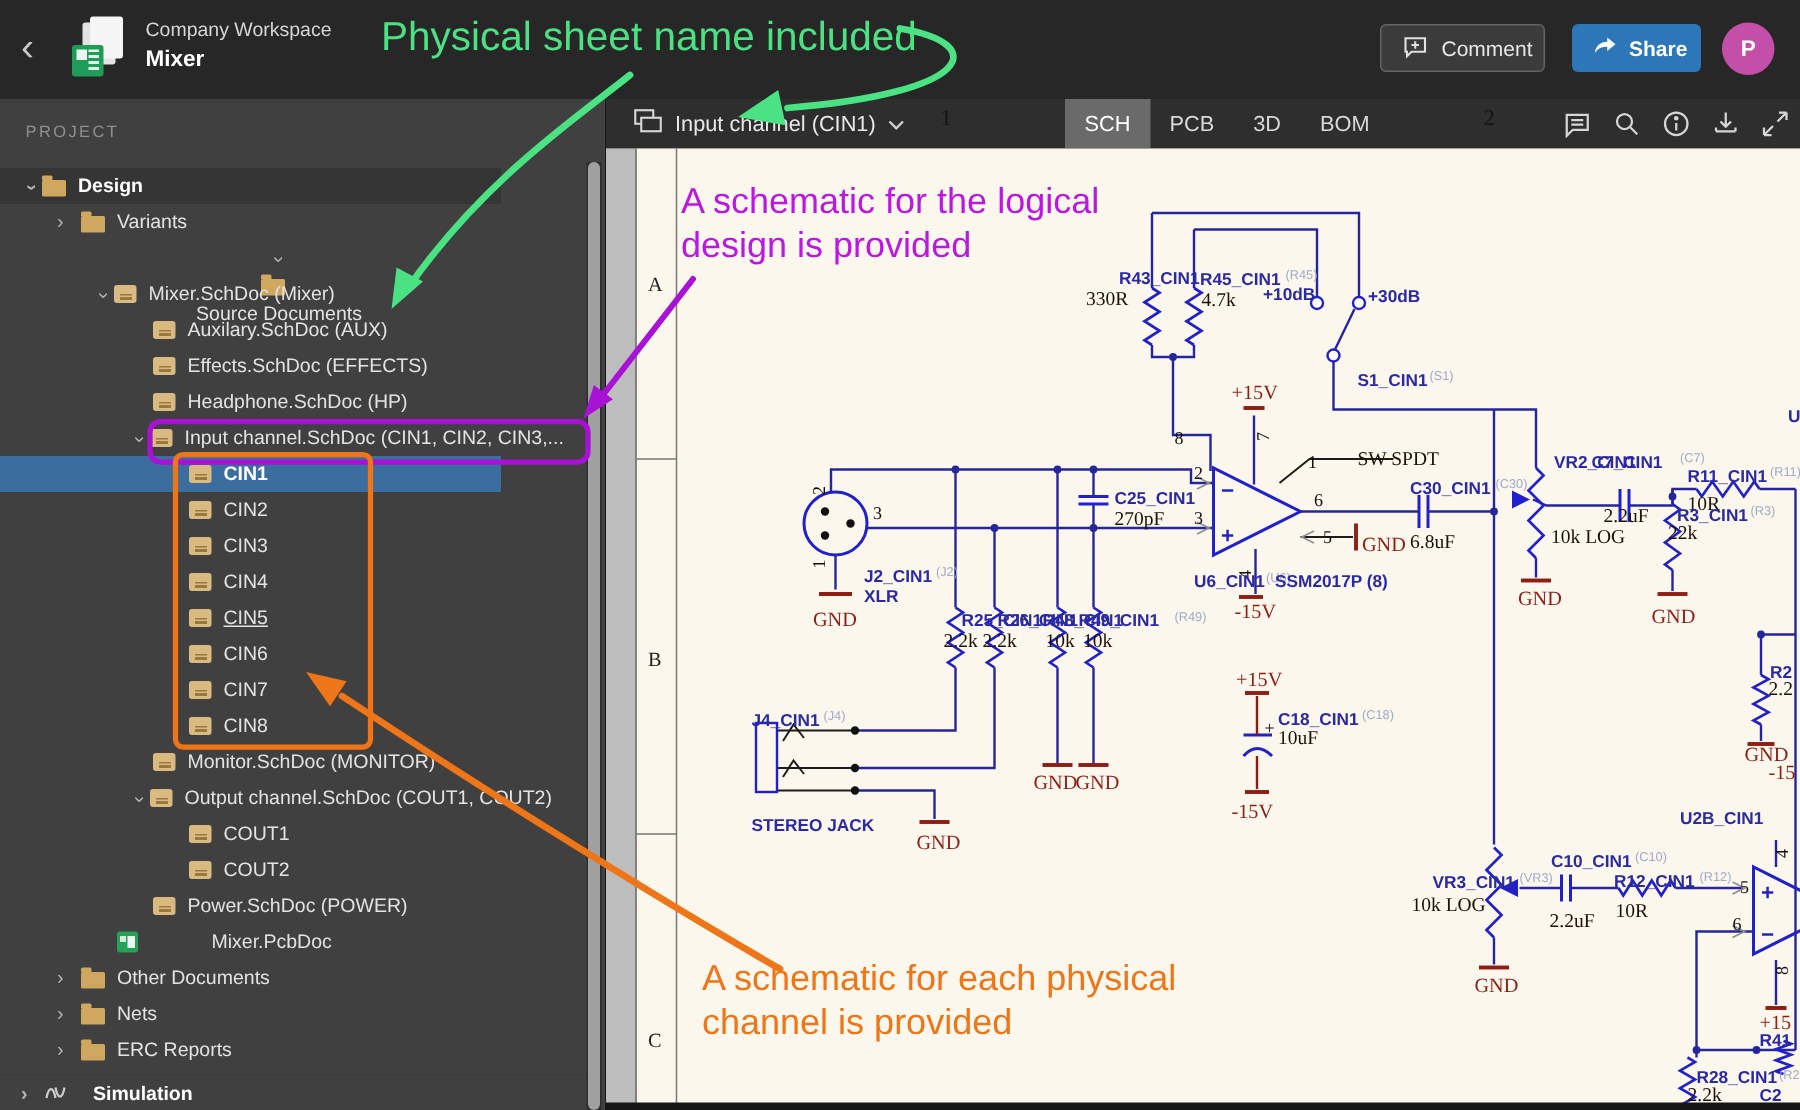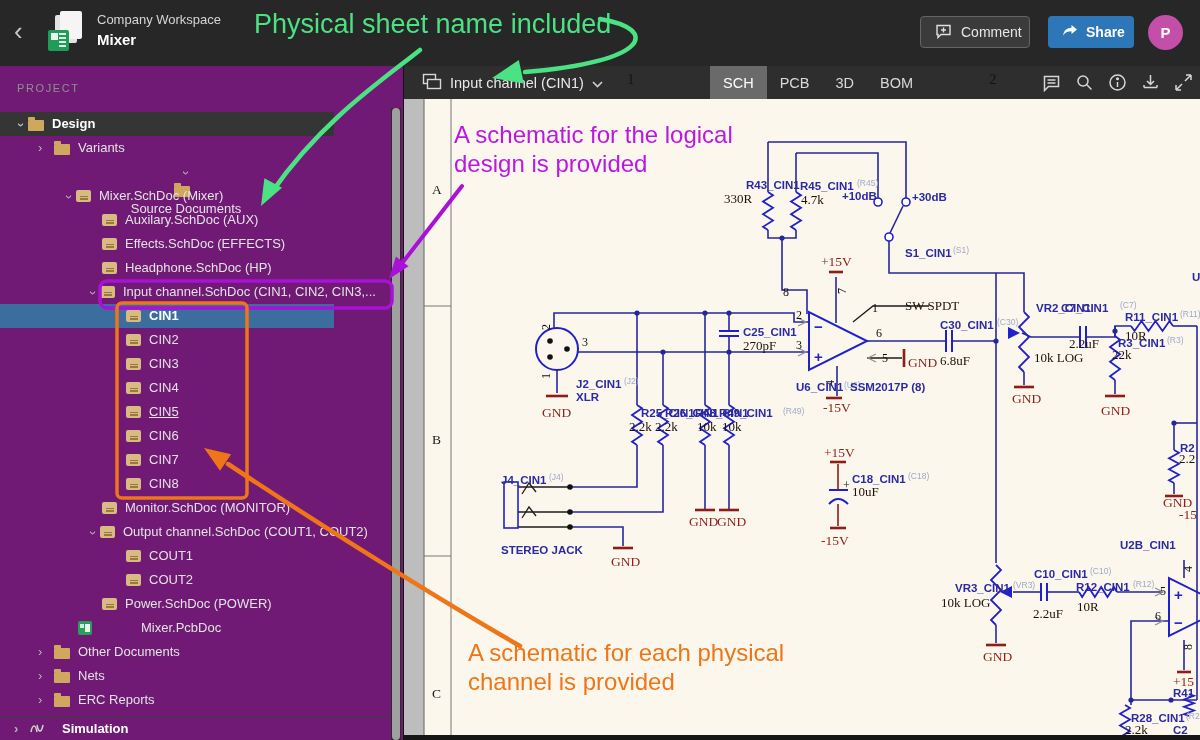--- a/index.html
+++ b/index.html
@@ -17,21 +17,21 @@
       background:repeating-linear-gradient(#dff3e8 0 2px,transparent 2px 4px);}
   .ws{position:absolute;left:97px;top:12px;font-size:13px;color:#d6d6d6;}
   .proj{position:absolute;left:97px;top:31px;font-size:15px;font-weight:700;color:#fff;}
   .btn{position:absolute;top:16px;height:32px;border-radius:4px;display:flex;align-items:center;gap:8px;
        padding:0 14px;box-sizing:border-box;font-size:14px;cursor:pointer;}
   #btn-comment{left:920px;width:110px;background:#3b3b3b;border:1px solid #656565;color:#e6e6e6;}
   #btn-share{left:1048px;width:86px;background:#2d77b8;color:#fff;font-weight:600;}
   #avatar{position:absolute;left:1148px;top:15px;width:35px;height:35px;border-radius:50%;background:#c44fa8;
           color:#fff;font-weight:700;font-size:15px;display:flex;align-items:center;justify-content:center;cursor:pointer;}
   
-  #sidebar{position:absolute;left:0;top:66px;width:403px;height:674px;background:#701a75;}
+  #sidebar{position:absolute;left:0;top:66px;width:403px;height:674px;background:#404040;}
   #project-label{position:absolute;left:17px;top:16px;font-size:11px;letter-spacing:1.6px;color:#8f8f8f;}
   #tree{position:absolute;left:0;top:46px;width:403px;height:604px;}
   .trow{position:absolute;left:0;width:334px;height:24px;line-height:24px;box-sizing:border-box;
         display:flex;align-items:center;color:#e3e3e3;font-size:13px;font-weight:500;cursor:pointer;white-space:nowrap;}
   .trow.hov{background:#353535;}
   .trow.sel{background:#3b6e9e;color:#fff;font-weight:600;}
   .trow.bold{font-weight:700;color:#fff;}
   .chev{display:inline-block;width:16px;color:#b5b5b5;font-size:13px;text-align:left;flex:0 0 16px;}
   .chev.exp{transform:rotate(90deg) translateX(1px);width:14px;flex-basis:14px;text-align:center;}
   .tico{flex:0 0 auto;margin-right:8px;position:relative;}

